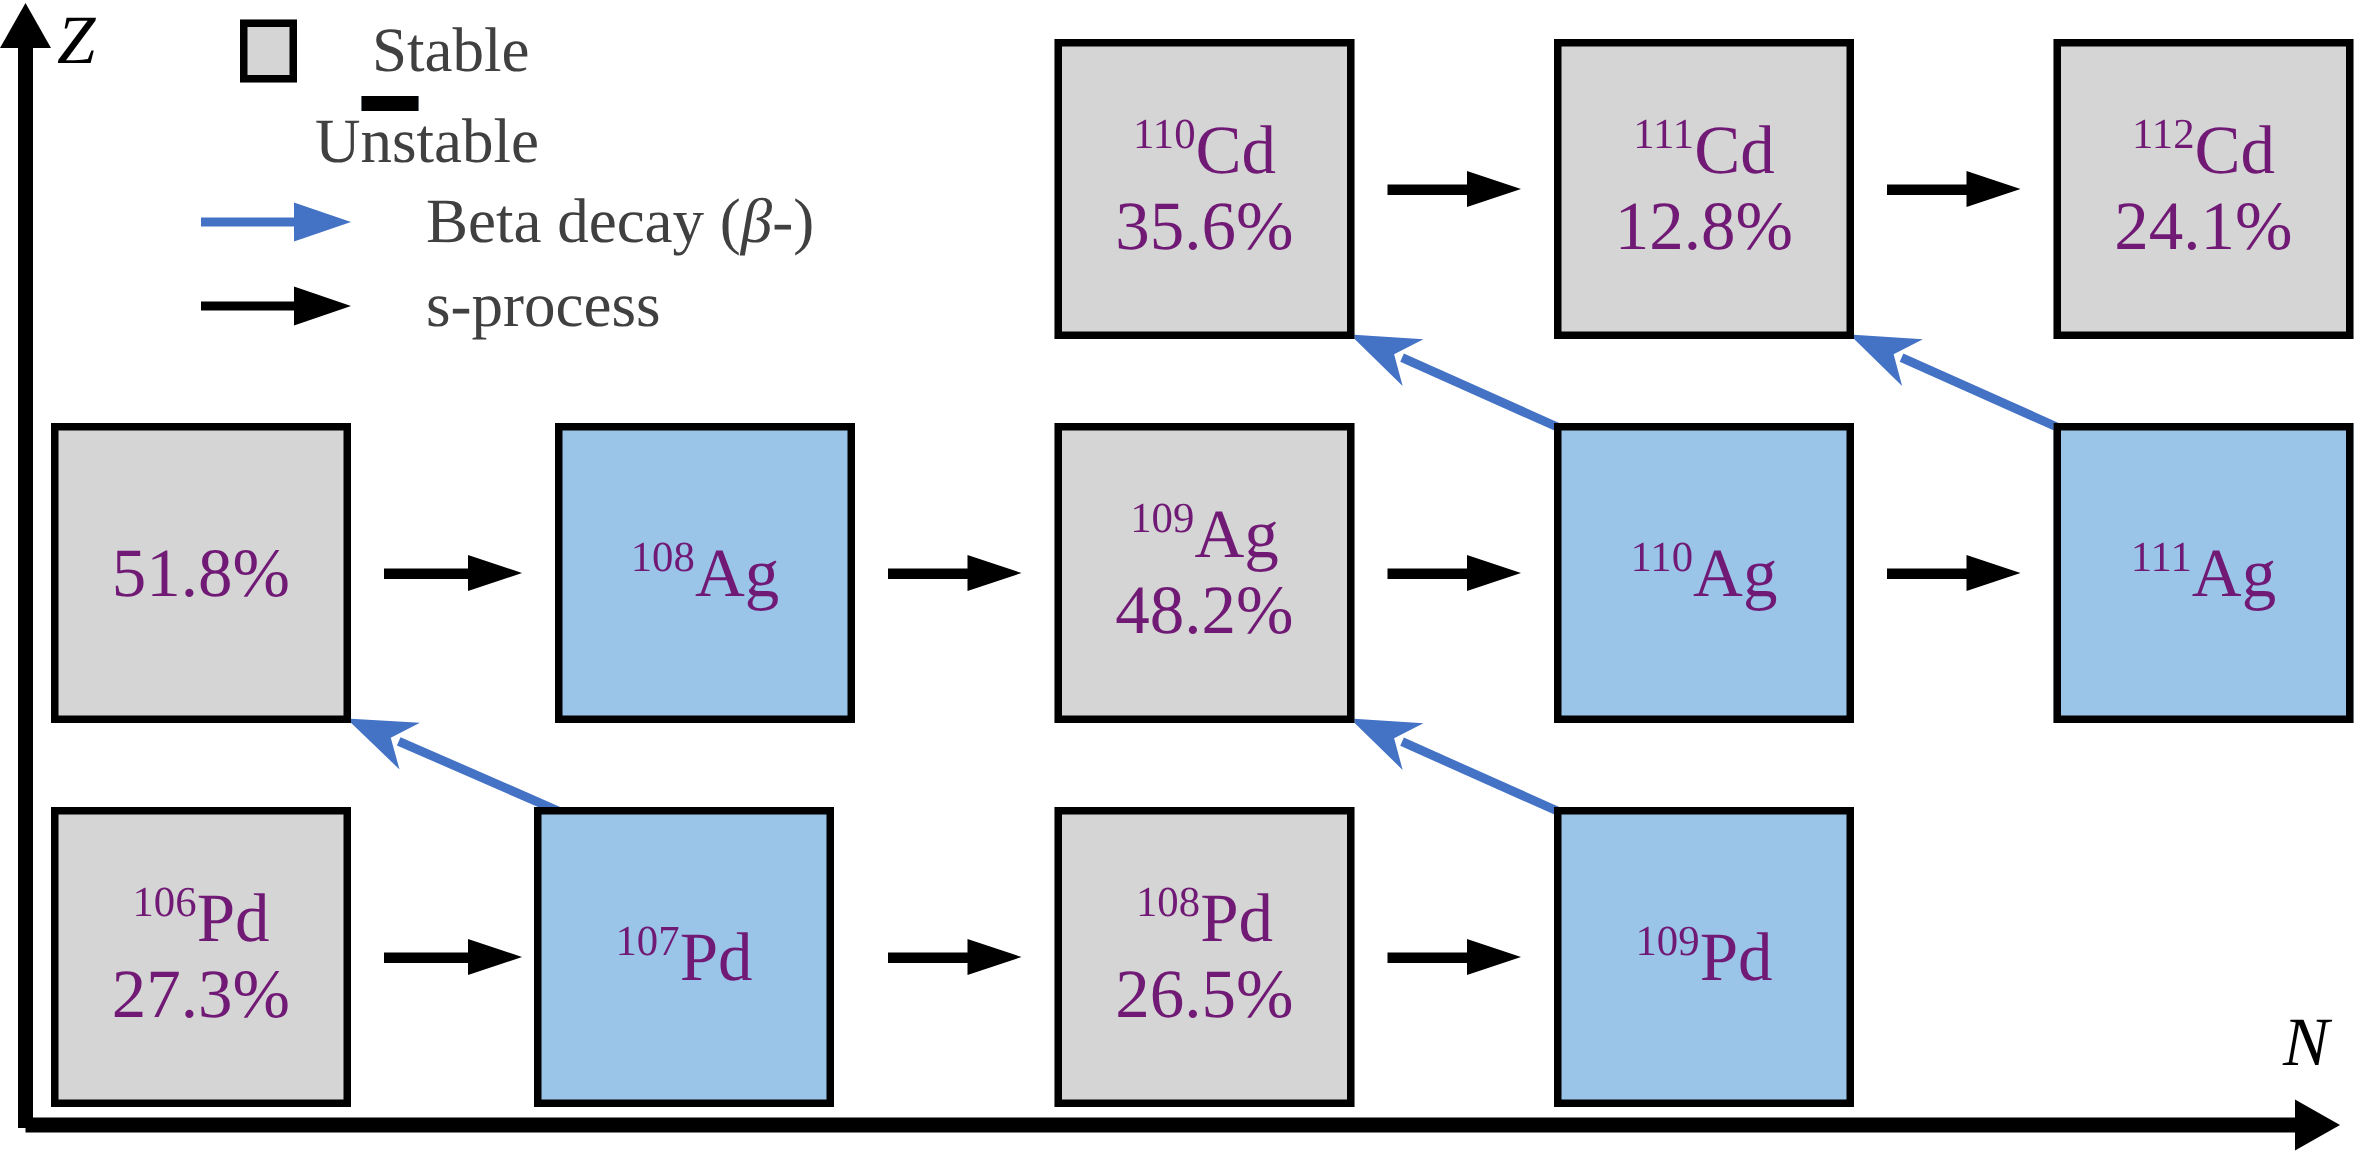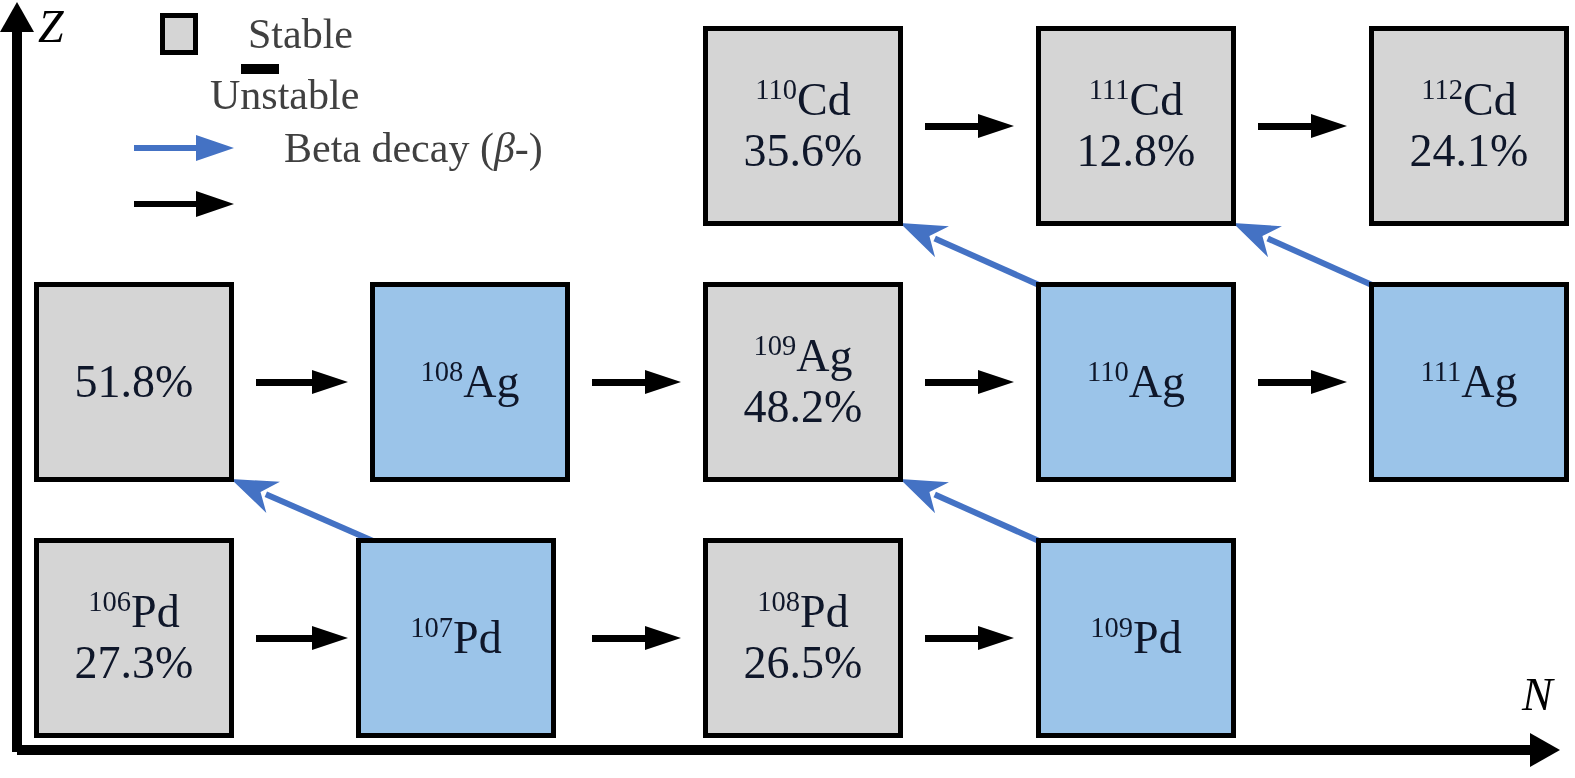--- a/index.html
+++ b/index.html
@@ -82,21 +82,21 @@
   
   .nuclide{
     position:absolute;
     width:200px;height:200px;
     border:5px solid #000;
     box-sizing:border-box;
     display:flex;
     flex-direction:column;
     align-items:center;
     justify-content:center;
-    color:#0f172a;
+    color:#701a75;
   }
   .nuclide.stable{background:#d5d5d5;}
   .nuclide.unstable{background:#9bc4e9;justify-content:center;}
   .nuc-name{font-size:46px;line-height:1.08;white-space:nowrap;}
   .nuc-name sup{font-size:0.62em;vertical-align:super;line-height:0;}
   .nuc-abund{font-size:46px;line-height:1.12;white-space:nowrap;}
 
   
   .s-arrow{position:absolute;height:24px;}
   .s-arrow .shaft{
@@ -145,20 +145,21 @@
         <span class="head"></span>
       </span>
       <span class="legend-text"><span>Beta decay (</span><span class="legend-beta-italic">β</span><span>-)</span></span>
     </div>
 
     <div class="legend-row legend-row-3">
       <span class="legend-arrow arrow-s">
         <span class="shaft"></span>
         <span class="head"></span>
       </span>
+      <span class="legend-text">s-process</span>
     </div>
   </div>
 
   <svg class="beta-svg" id="beta-layer" viewBox="0 0 1575 778" xmlns="http://www.w3.org/2000/svg">
       <g>
         <line x1="373" y1="541" x2="265.82522650607746" y2="494.2053805871606" stroke="#4472c4" stroke-width="6"></line>
         <polygon points="231,479 279.95926024371823,481.82680674752817 260.50979719725507,491.8845593396466 266.35444603415345,512.9862199371764" fill="#4472c4"></polygon>
       </g>
       <g>
         <line x1="1039" y1="541" x2="934.7042165483324" y2="494.4795786042921" stroke="#4472c4" stroke-width="6"></line>

